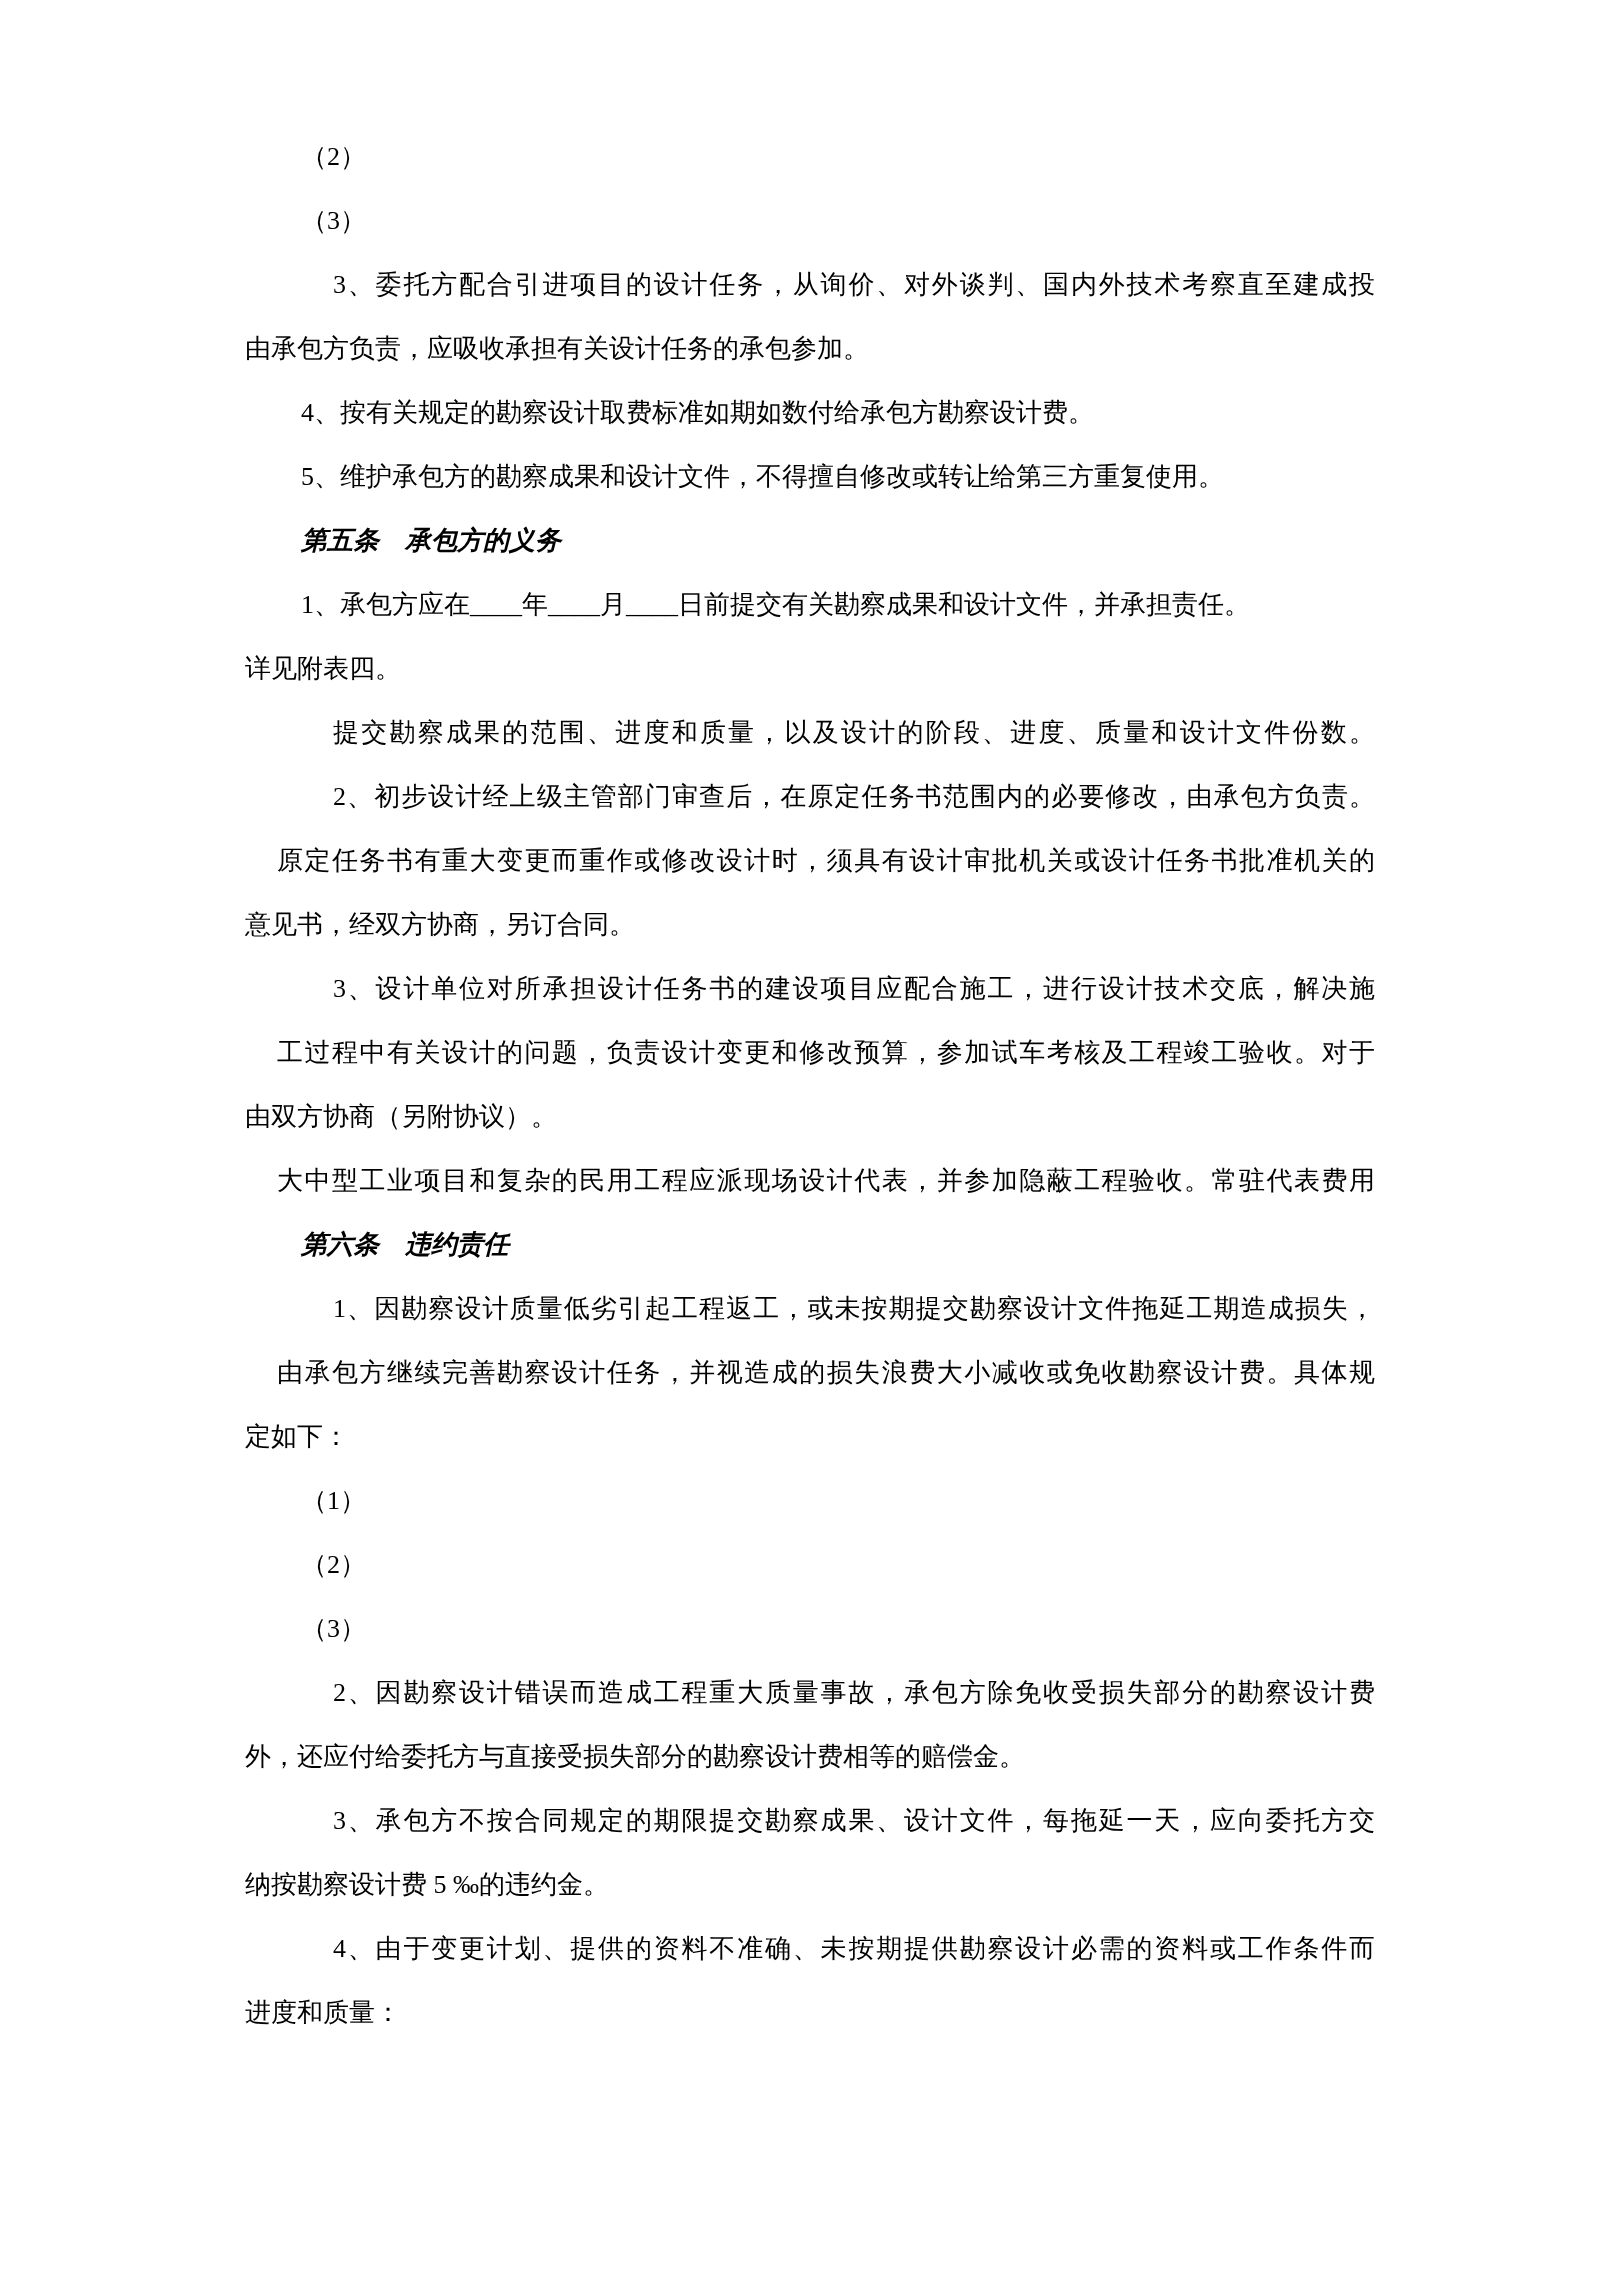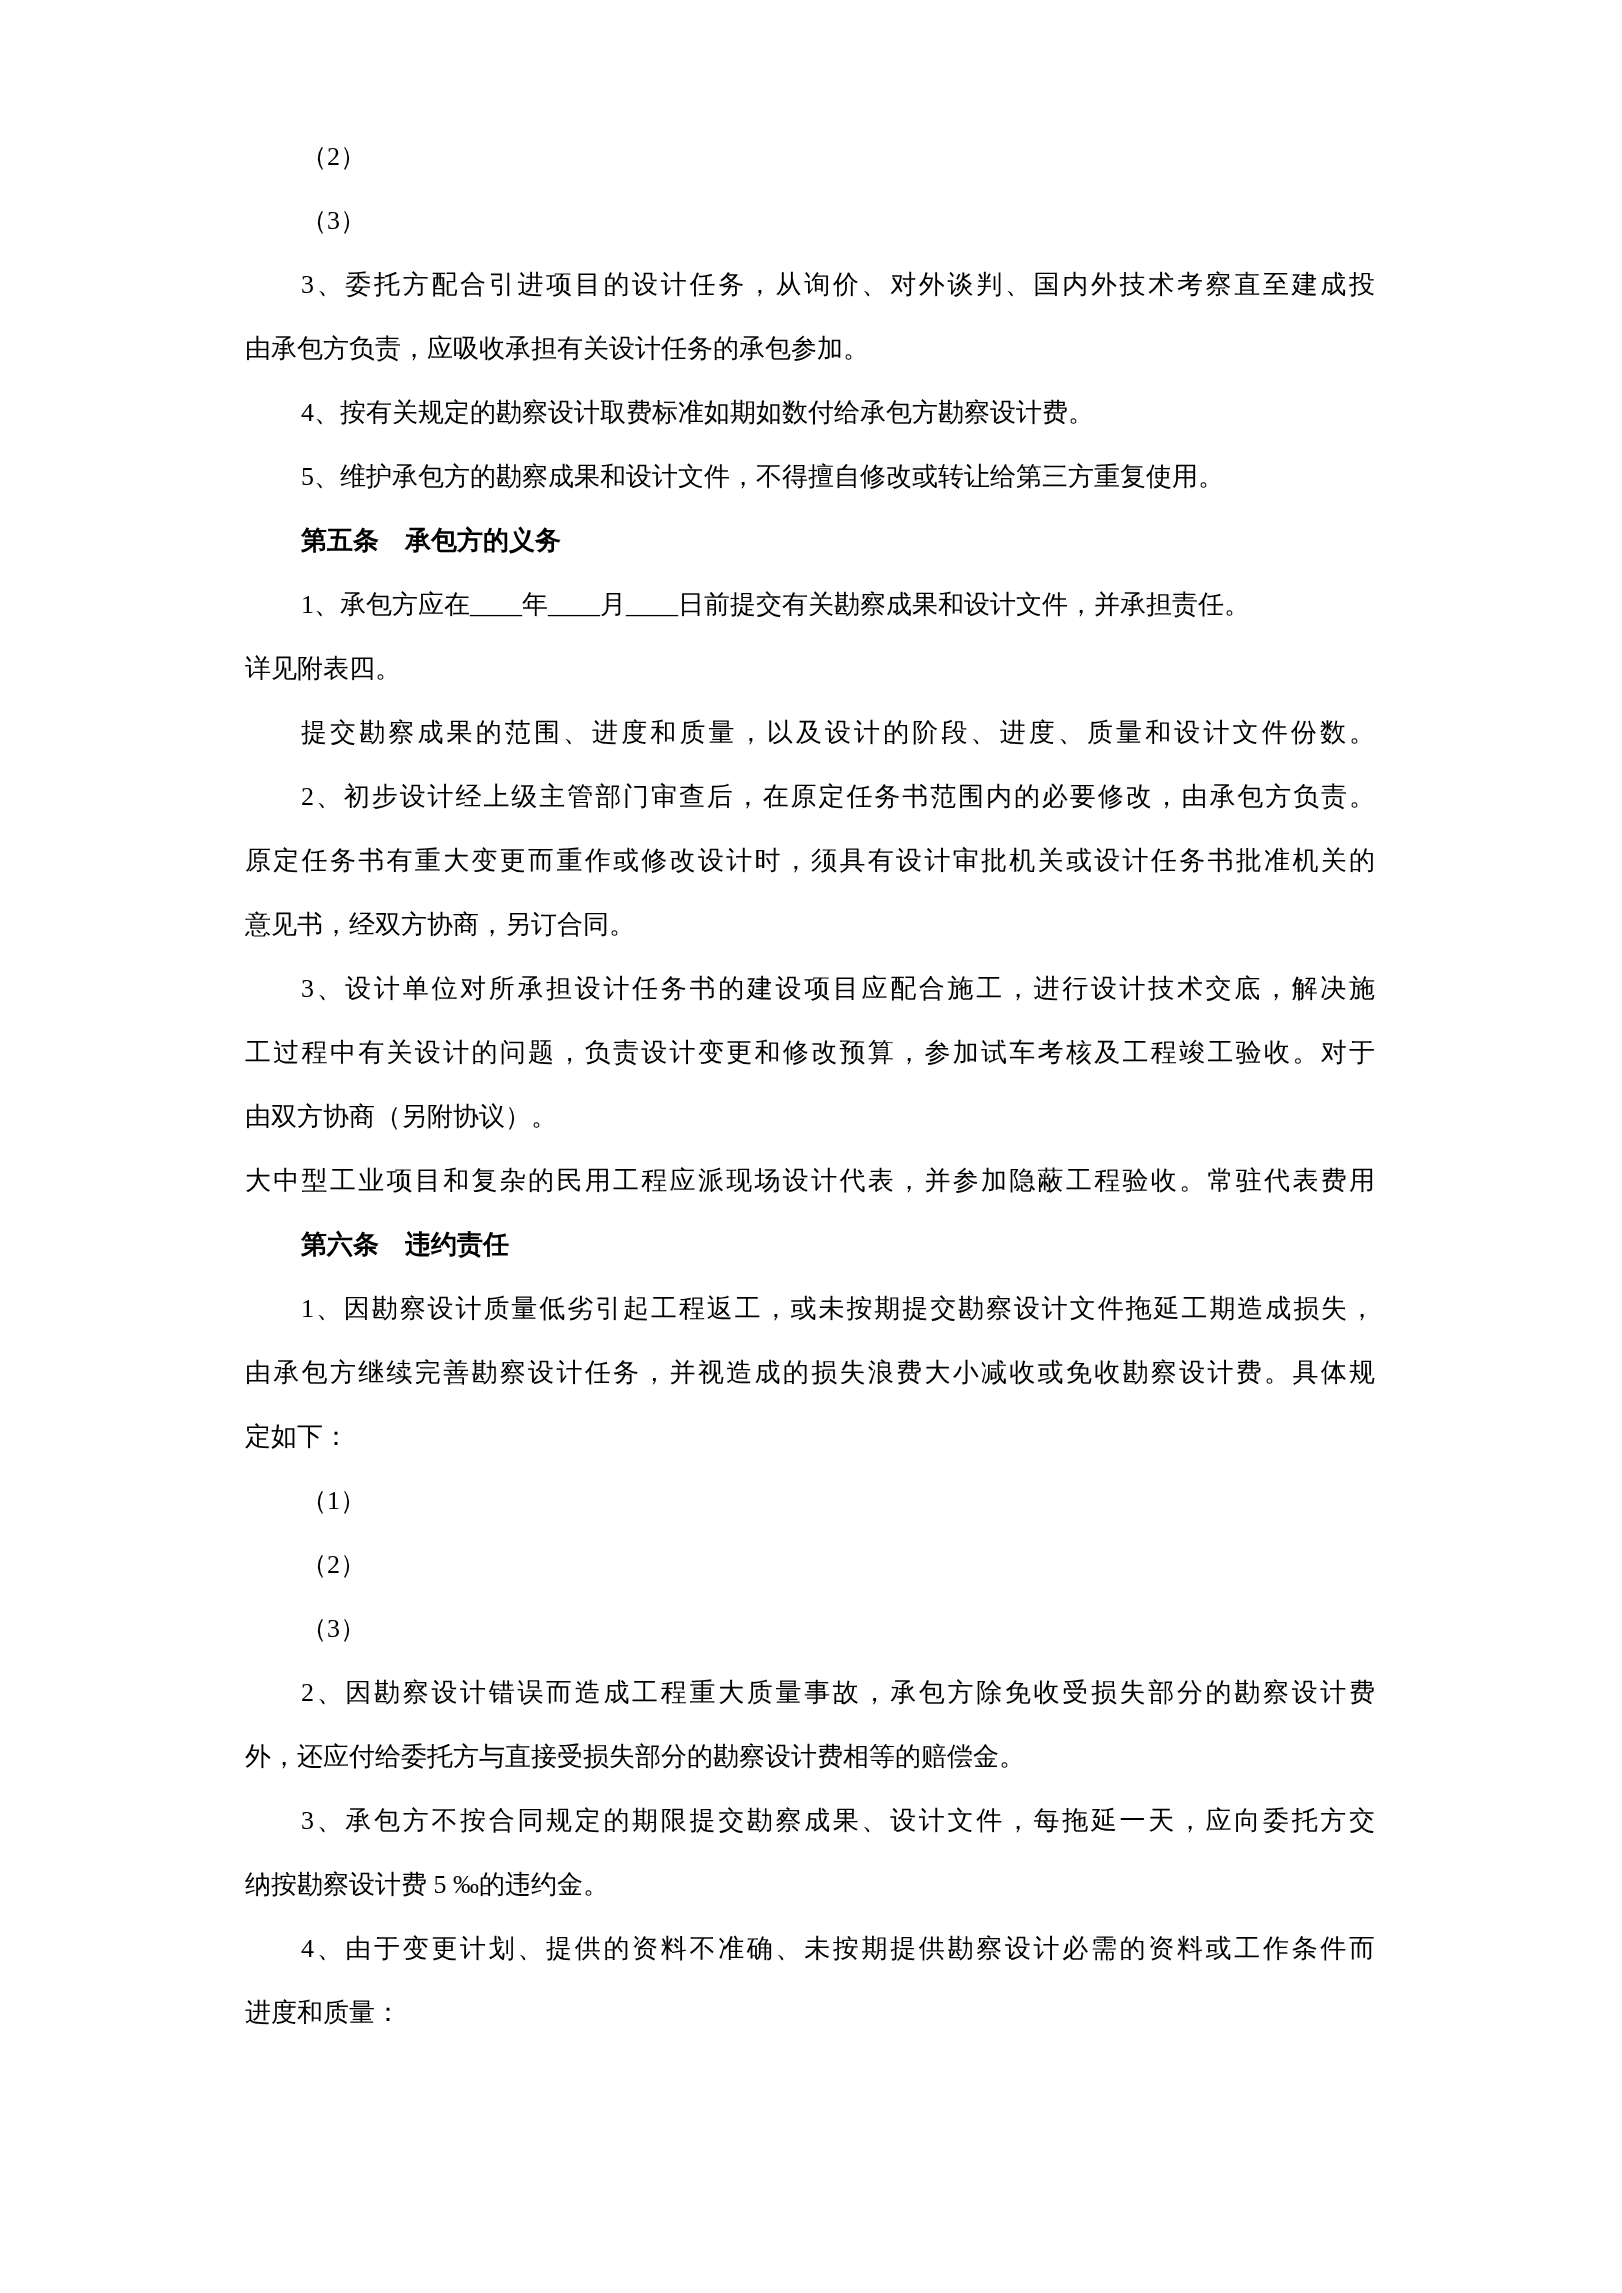--- a/index.html
+++ b/index.html
@@ -28,23 +28,25 @@
     color: #000000;
     text-align: left;
     overflow: visible;
   }
   .line.indent {
     padding-left: 56px;
   }
   .line.justify {
     text-align: justify;
     text-align-last: justify;
+    margin-left: 32px;
   }
   .line.bold {
     font-weight: bold;
+    font-style: italic;
   }
 </style>
 </head>
 <body>
 
 <div id="page" style="background: rgb(255, 255, 255);">
   <div id="doc-body" style="color: rgb(0, 0, 0);">
       <div class="line indent">（2）</div>
       <div class="line indent">（3）</div>
       <div class="line indent justify">3、委托方配合引进项目的设计任务，从询价、对外谈判、国内外技术考察直至建成投</div>

